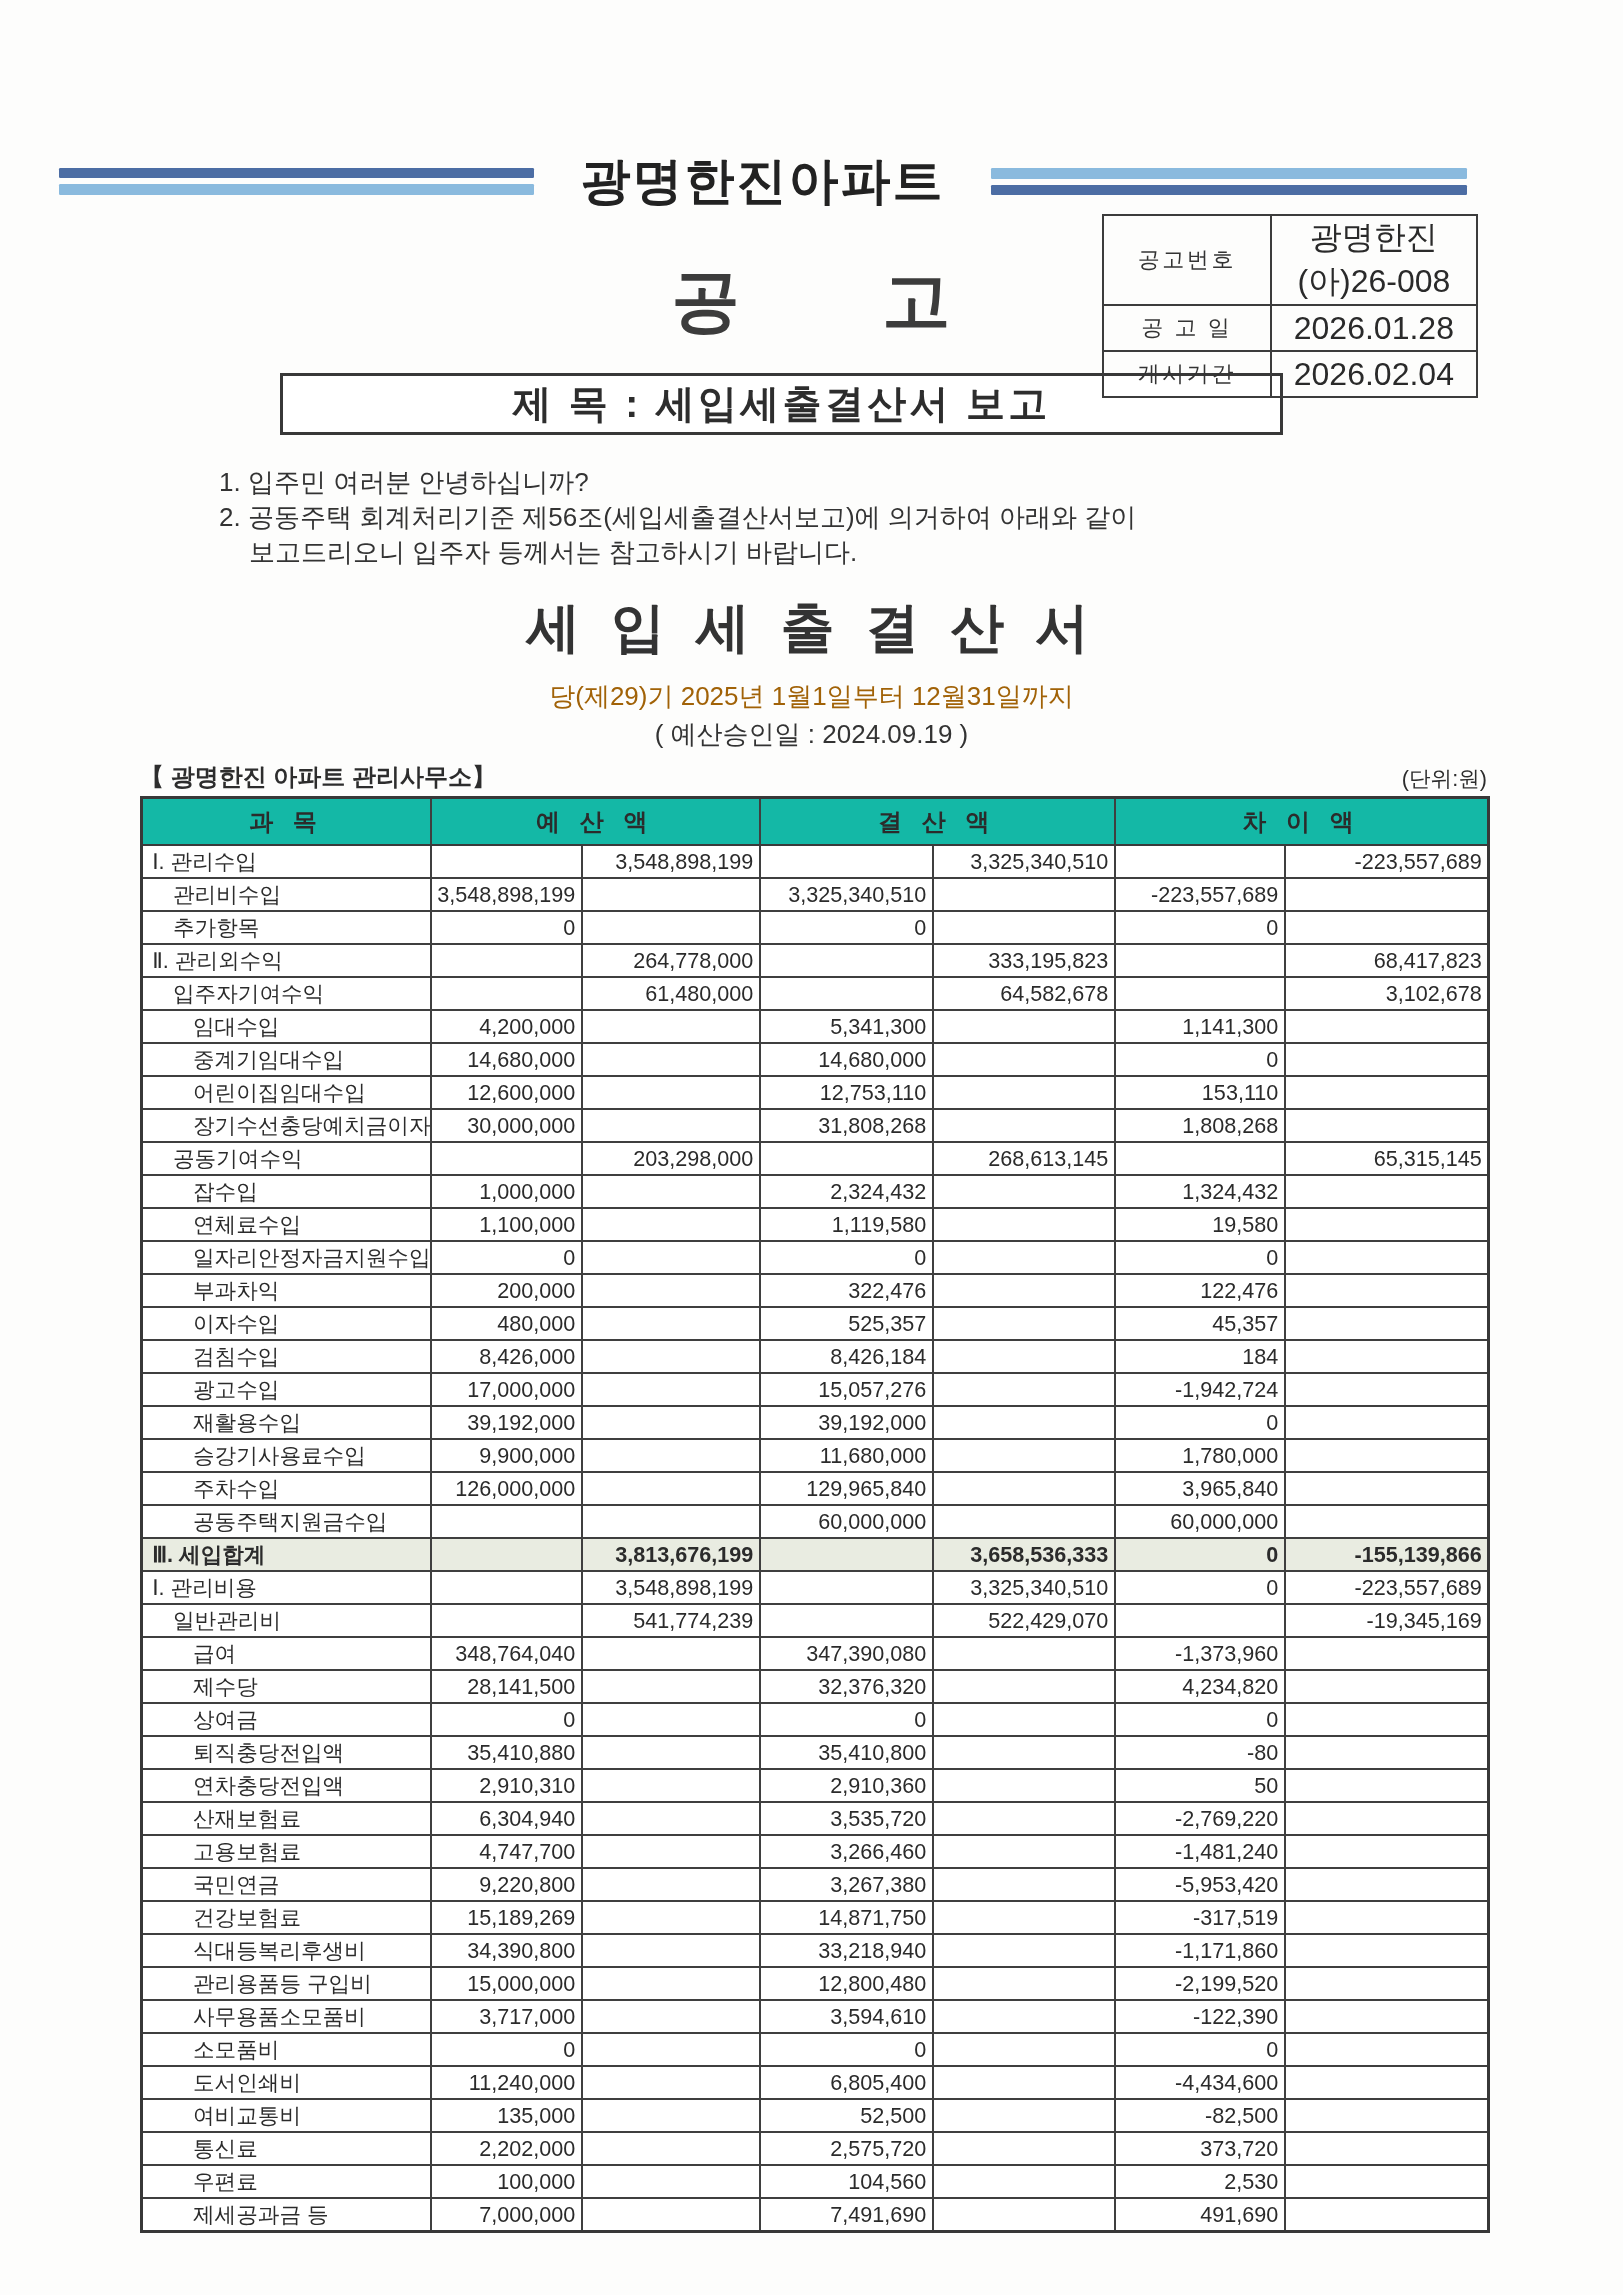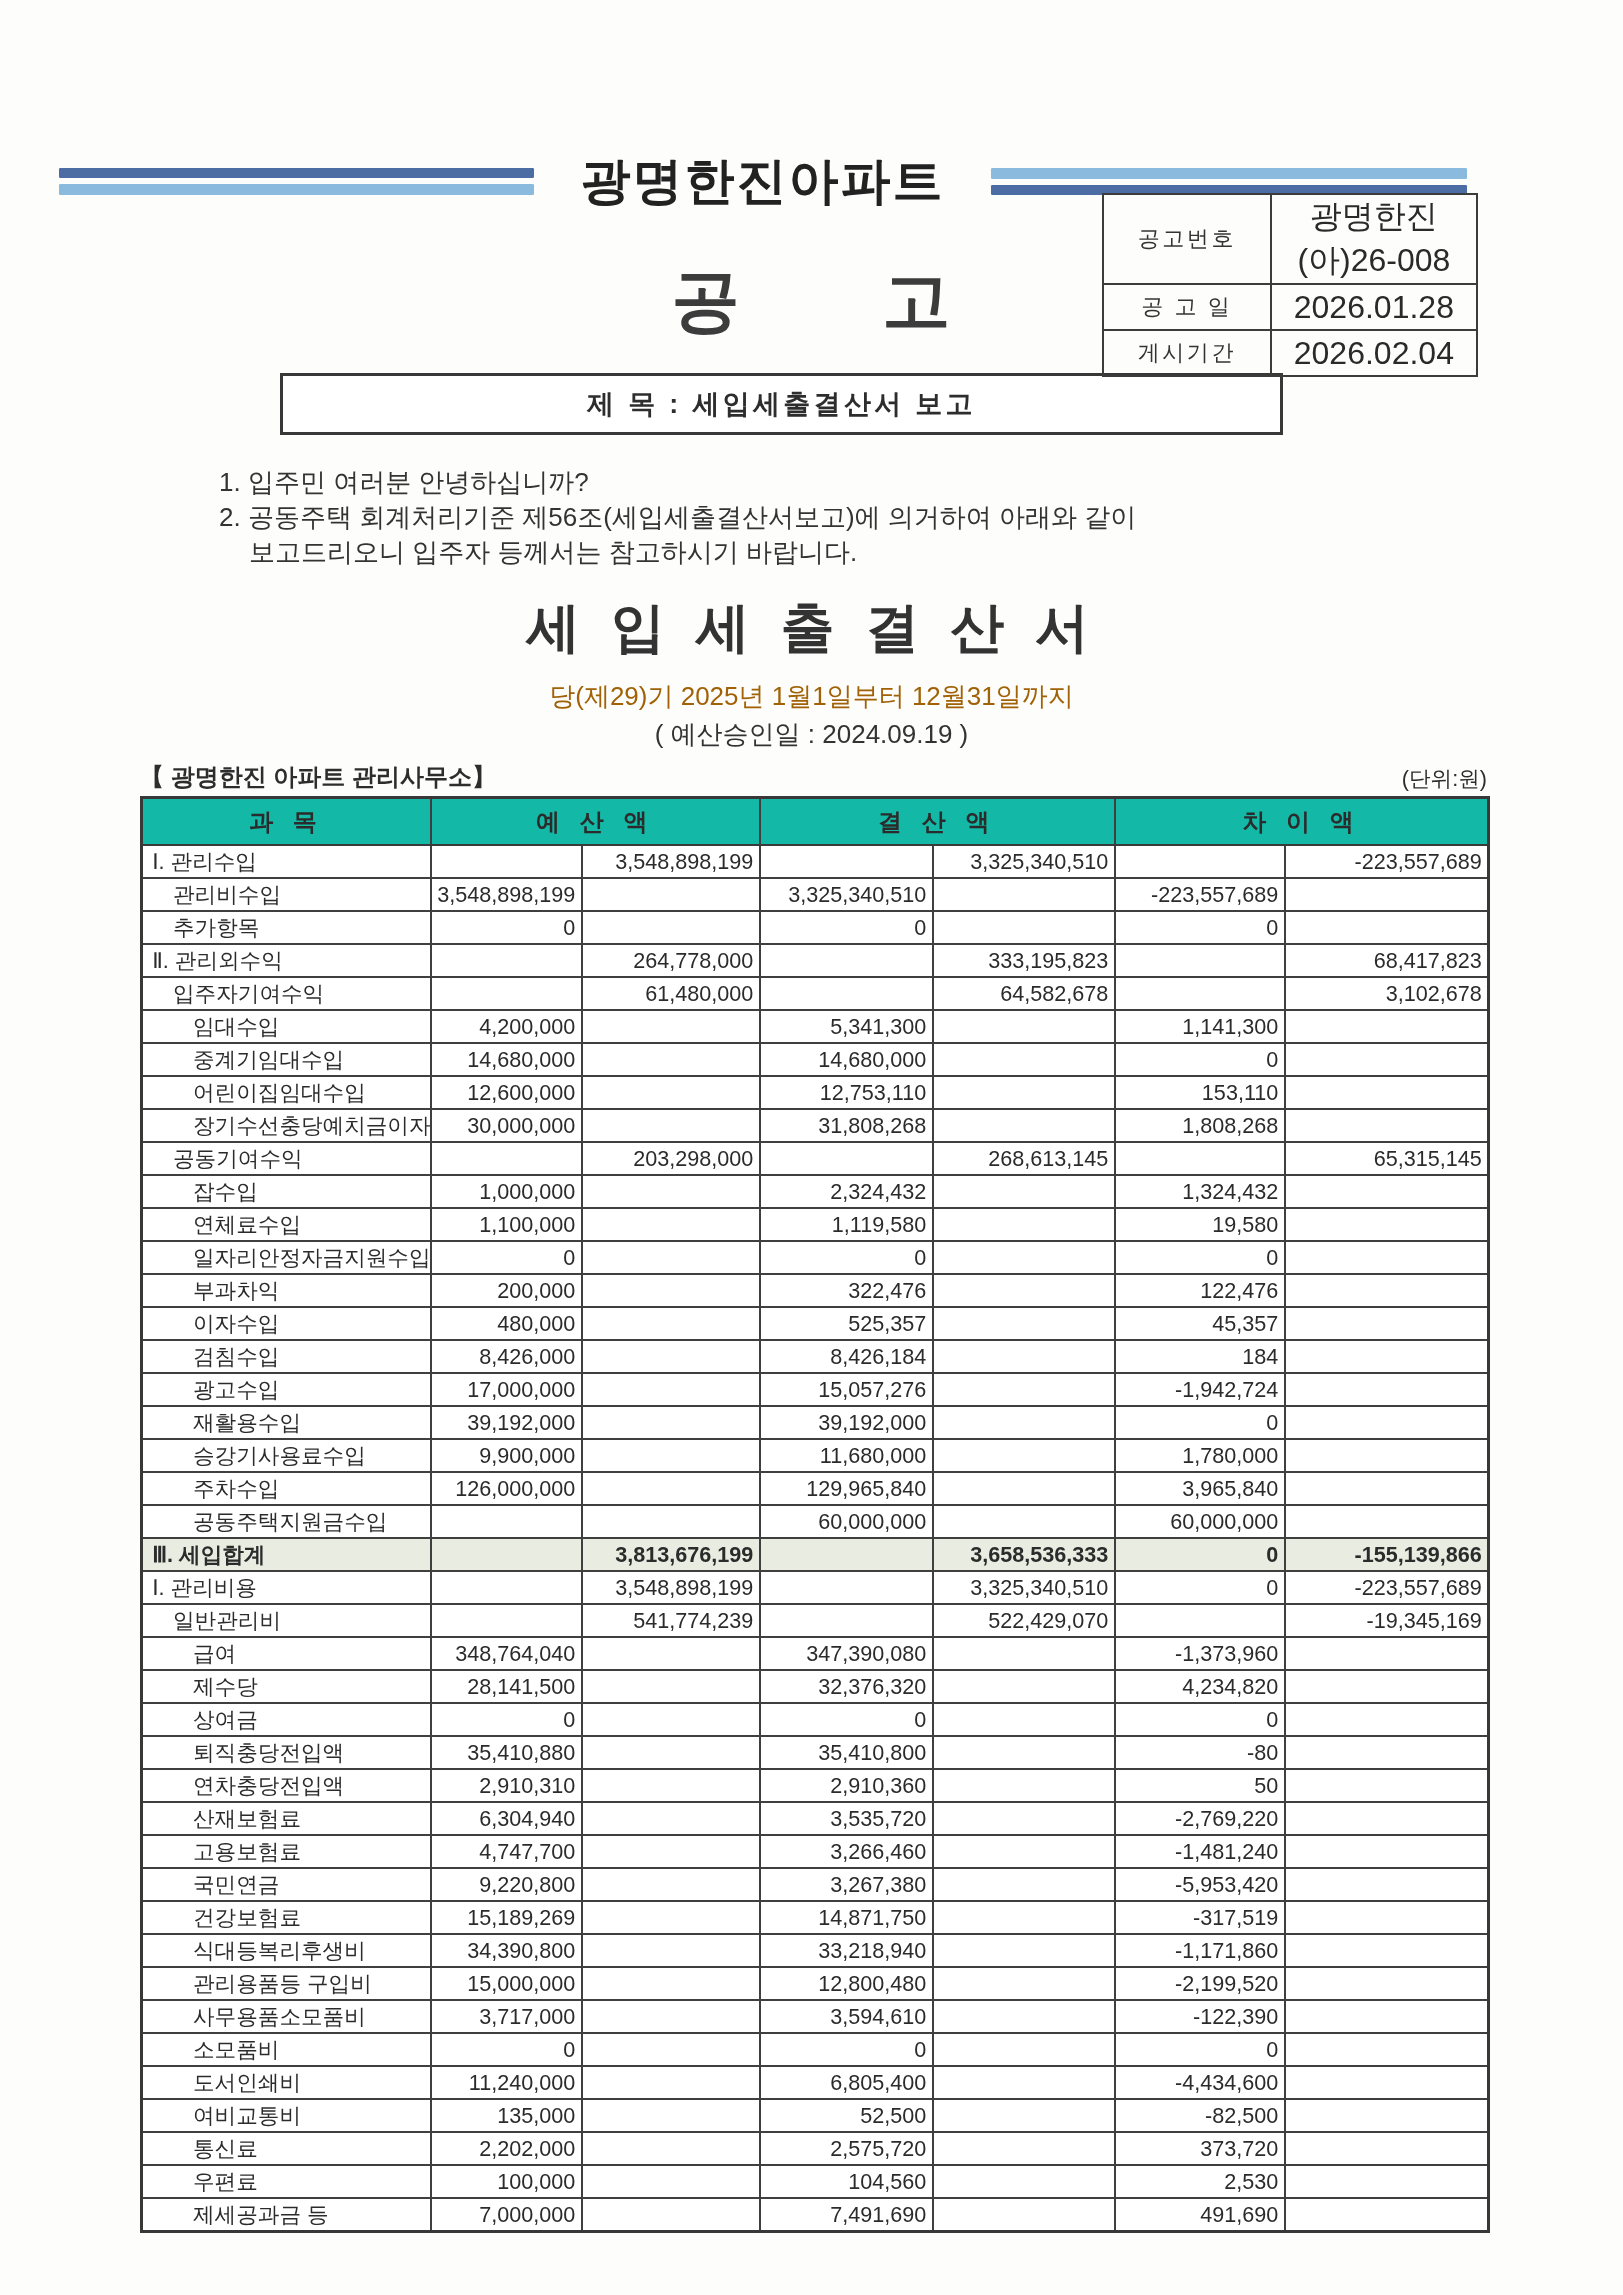--- a/index.html
+++ b/index.html
@@ -13,31 +13,31 @@
   .brand-lines.left  { width:475px; margin-left:59px; }
   .brand-lines.right { width:476px; margin-right:156px; }
   .bar { border-radius:1.3px; }
   .bar.dark  { height:9.8px; background:#4c6da4; }
   .bar.light { height:10.5px; background:#8abade; }
   .brand-lines.left .bar.dark { margin-bottom:5.9px; }
   .brand-lines.right .bar.light { margin-bottom:5.9px; }
   .org-name { flex:1; text-align:center; font-size:50px; font-weight:bold; letter-spacing:2px; color:#222; white-space:nowrap; }
 
   
-  .info-box { position:absolute; top:193px; left:1102px; width:376px; border-collapse:collapse; }
+  .info-box { position:absolute; top:214px; left:1102px; width:376px; border-collapse:collapse; }
   .info-box td { border:2px solid #3c3c3c; height:46px; text-align:center; vertical-align:middle; }
   .info-box td.lbl { width:170px; font-size:22px; letter-spacing:2.6px; color:#333; }
   .info-box td.val { width:207px; font-size:32px; color:#2a2a2a; }
 
   
   .notice-title { margin-top:41px; text-align:center; font-size:68px; font-weight:bold; color:#3c3c3c; white-space:pre; letter-spacing:1.3px; }
 
   
   .subject-box { margin-left:280px; margin-top:26px; width:1003px; height:62px; border:3.9px solid #383838; display:flex; align-items:center; justify-content:center; background:#fff; }
-  .subject-box span { font-size:27px; font-weight:bold; letter-spacing:3.3px; color:#2d2d2d; white-space:nowrap; }
+  .subject-box span { font-size:39px; font-weight:bold; letter-spacing:3.3px; color:#2d2d2d; white-space:nowrap; }
 
   
   .body-lines { margin:30px 0 0 219px; }
   .body-lines div { font-size:26px; line-height:35px; color:#333; white-space:pre; }
   .body-lines .cont { padding-left:30px; }
 
   
   .stmt-title { margin-top:22px; text-align:center; font-size:54px; font-weight:bold; letter-spacing:7.9px; color:#333; }
   .stmt-period { margin-top:14.4px; text-align:center; font-size:26px; color:#a16207; }
   .stmt-approval { margin-top:2.6px; text-align:center; font-size:26px; color:#333; }

